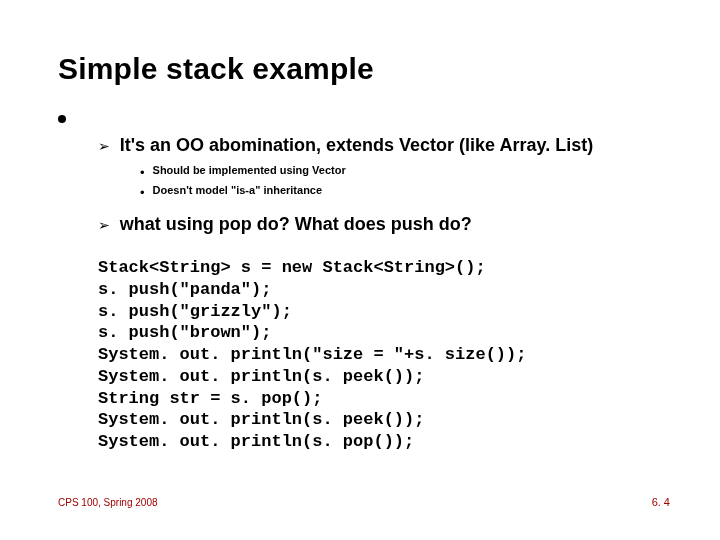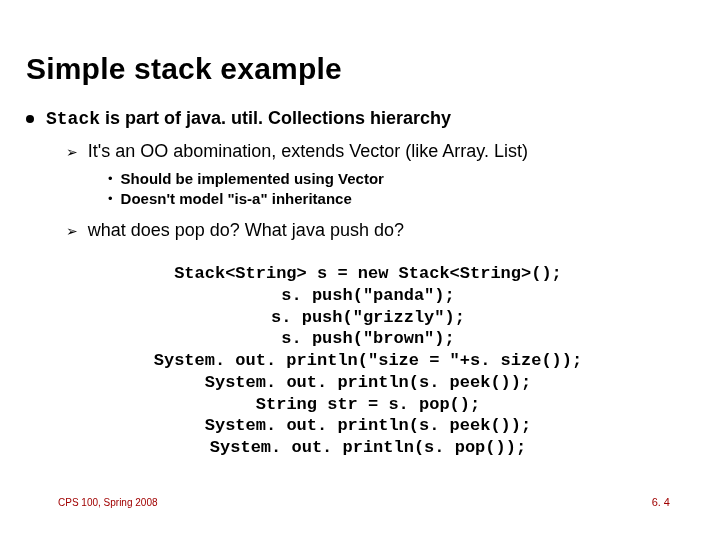--- a/index.html
+++ b/index.html
@@ -9,21 +9,21 @@
     height: 540px;
     background: #fff;
     font-family: Arial, Helvetica, sans-serif;
     color: #000;
   }
   .slide {
     position: relative;
     width: 720px;
     height: 540px;
     box-sizing: border-box;
-    padding: 52px 50px 0 26px;
+    padding: 52px 50px 0 58px;
   }
   .title {
     font-size: 30px;
     font-weight: bold;
     margin: 0 0 22px 0;
     letter-spacing: 0.2px;
   }
   .row {
     display: flex;
     align-items: flex-start;
@@ -52,46 +52,45 @@
   .arrow {
     font-family: Arial, sans-serif;
     font-size: 14px;
     margin-top: 3px;
     margin-right: 10px;
     flex: none;
     color: #000;
   }
   .l2-text {
     font-size: 18px;
-    font-weight: normal;
+    font-weight: bold;
   }
   .l3 {
     margin-left: 82px;
     margin-top: 8px;
   }
   .l3 .row { margin-bottom: 2px; }
   .dot-small {
     font-size: 13px;
     line-height: 18px;
     margin-right: 8px;
     flex: none;
   }
   .l3-text {
-    font-size: 15px;
+    font-size: 11px;
     font-weight: bold;
   }
   .code {
     font-family: "Courier New", Courier, monospace;
     font-size: 17px;
     font-weight: bold;
     line-height: 1.28;
     white-space: pre;
     margin-left: 40px;
     margin-top: 22px;
-    text-align: center;
   }
   .footer-left {
     position: absolute;
     left: 58px;
     bottom: 32px;
     font-size: 10px;
     color: #a00000;
   }
   .footer-right {
     position: absolute;
@@ -103,44 +102,41 @@
 </style>
 </head>
 <body>
 
 <div class="slide">
 
   <div class="title">Simple stack example</div>
 
   <div class="row">
     <div class="bullet-dot"></div>
-    <div class="l1-text">
-      <span class="mono">Stack</span><span> is part of java. util. Collections hierarchy</span>
-    </div>
   </div>
 
   <div class="l2 row">
     <div class="arrow">➢</div>
     <div class="l2-text">It's an OO abomination, extends Vector (like Array. List)</div>
   </div>
 
   <div class="l3">
     <div class="row">
       <div class="dot-small">•</div>
       <div class="l3-text">Should be implemented using Vector</div>
     </div>
     <div class="row">
       <div class="dot-small">•</div>
       <div class="l3-text">Doesn't model "is-a" inheritance</div>
     </div>
   </div>
 
   <div class="l2 row">
     <div class="arrow">➢</div>
-    <div class="l2-text">what does pop do? What java push do?</div>
+    <div class="l2-text">what using pop do? What does push do?</div>
   </div>
 
   <div class="code">Stack&lt;String&gt; s = new Stack&lt;String&gt;();
 s. push("panda");
 s. push("grizzly");
 s. push("brown");
 System. out. println("size = "+s. size());
 System. out. println(s. peek());
 String str = s. pop();
 System. out. println(s. peek());

